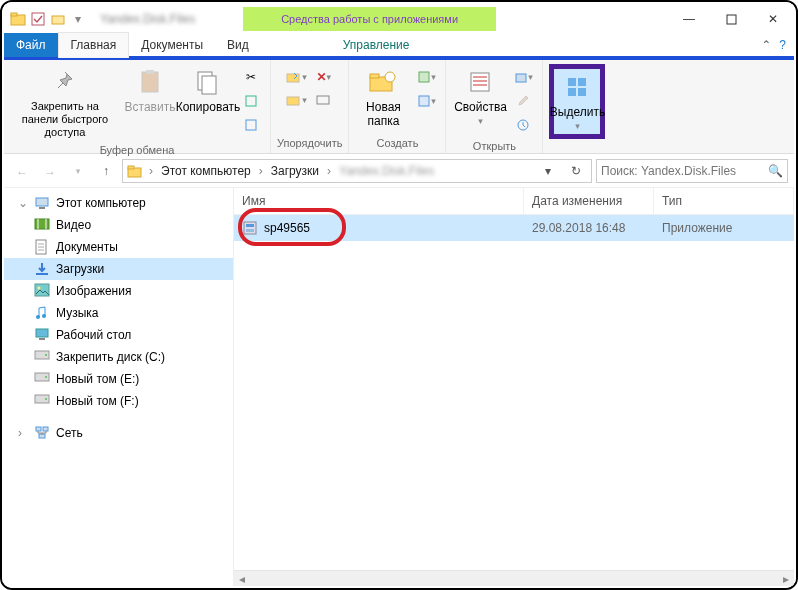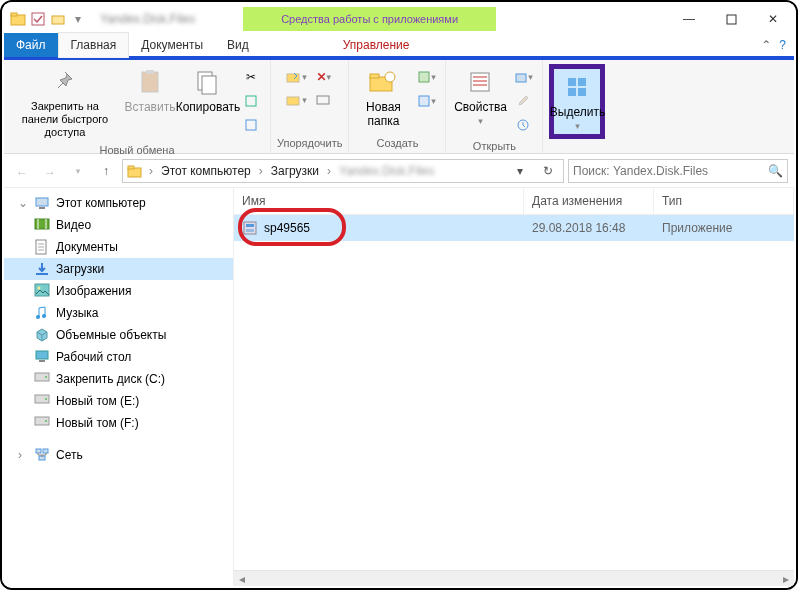--- a/index.html
+++ b/index.html
@@ -9,40 +9,40 @@
 .titlebar .qat{display:flex;align-items:center;gap:4px;padding:0 6px}
 .qat-icon{width:16px;height:16px;display:inline-flex;align-items:center;justify-content:center}
 .titlebar .title{flex:0 0 auto;color:#888;padding:0 8px;filter:blur(2px)}
 .titlebar .context-tab{background:#bef264;padding:6px 38px;color:#7e3fbf;font-size:11px}
 .titlebar .spacer{flex:1}
 .wbtn{width:42px;height:28px;display:flex;align-items:center;justify-content:center;color:#333}
 .ribbon-tabs{display:flex;align-items:center;height:26px;border-bottom:4px solid #1d4ed8}
 .tab{padding:5px 12px;color:#333;cursor:default}
 .tab.file{background:#1979ca;color:#fff}
 .tab.active{border:1px solid #e5e5e5;border-bottom:1px solid #f3f3f3;background:#f9f9f9}
-.tab.context{color:#b91c1c}
+.tab.context{color:#0f766e}
 .ribbon-right{margin-left:auto;display:flex;align-items:center;gap:8px;padding-right:8px;color:#666}
 .ribbon{display:flex;background:#f6f6f6;border-bottom:1px solid #ddd;height:94px}
 .group{display:flex;flex-direction:column;align-items:center;padding:4px 6px;border-right:1px solid #e8e8e8}
 .group-row{display:flex;gap:2px;flex:1;align-items:flex-start}
 .btn-lg{display:flex;flex-direction:column;align-items:center;width:70px;padding:2px;gap:2px;text-align:center;line-height:1.2}
 .btn-lg.narrow{width:56px}
 .btn-lg .ic{width:32px;height:32px;display:flex;align-items:center;justify-content:center}
 .btn-sm{width:22px;height:22px;display:flex;align-items:center;justify-content:center}
 .group-label{font-size:11px;color:#666;padding-top:2px}
 .btn-lg.sel{background:#cce8ff;border:5px solid #4c1d95}
 .navbar{display:flex;align-items:center;height:34px;padding:4px 6px;gap:4px;border-bottom:1px solid #eee}
 .navbtn{width:24px;height:24px;display:flex;align-items:center;justify-content:center;color:#555;border-radius:2px}
 .navbtn.disabled{color:#bbb}
 .addr{display:flex;align-items:center;flex:1;height:24px;border:1px solid #ccc;padding:0 4px;gap:6px}
 .addr .crumb{color:#222;padding:2px 2px}
 .addr .sep{color:#888}
 .addr .blur{filter:blur(2px);color:#999}
 .addr-btn{width:22px;height:22px;display:flex;align-items:center;justify-content:center;color:#555}
-.search{display:flex;align-items:center;width:220px;height:24px;border:1px solid #ccc;padding:0 4px;color:#888}
+.search{display:flex;align-items:center;width:192px;height:24px;border:1px solid #ccc;padding:0 4px;color:#888}
 .search input{border:none;outline:none;flex:1;color:#888;font-size:12px}
 .body{display:flex;flex:1;overflow:hidden}
 .tree{width:230px;border-right:1px solid #eee;padding:4px 0;overflow:auto}
 .tree-item{display:flex;align-items:center;gap:6px;padding:3px 6px 3px 30px;cursor:default}
 .tree-item.top{padding-left:14px;font-size:12px}
 .tree-item.sel{background:#cce8ff}
 .tree-item .ic{width:16px;height:16px}
 .tree-sep{height:10px}
 .content{flex:1;display:flex;flex-direction:column;position:relative}
 .cols{display:flex;border-bottom:1px solid #eee;color:#555;font-size:12px}
@@ -158,21 +158,21 @@
                 <rect x="2" y="2" width="10" height="10" fill="none" stroke="#3b8"></rect>
               </svg>
             </div>
           <div class="btn-sm">
               <svg width="14" height="14">
                 <rect x="2" y="2" width="10" height="10" fill="none" stroke="#59d"></rect>
               </svg>
             </div>
         </div>
       </div>
-      <div class="group-label">Новый обмена</div>
+      <div class="group-label">Буфер обмена</div>
     </div>
 
     <div class="group">
       <div class="group-row">
         <div style="display:flex;flex-direction:column;gap:1px;padding:2px">
           <div class="btn-sm">
               <svg width="18" height="18">
                 <rect x="2" y="6" width="12" height="8" fill="#ffd86b" stroke="#cb9"></rect>
                 <path d="M9 5l3 3-3 3" stroke="#59d" fill="none"></path>
               </svg>
@@ -366,29 +366,20 @@
             <svg width="14" height="16">
               <path d="M5 12V3l6-1v9" stroke="#39d" fill="none"></path>
               <circle cx="4" cy="12" r="2" fill="#39d"></circle>
               <circle cx="10" cy="11" r="2" fill="#39d"></circle>
             </svg>
           </span>
           <span>Музыка</span>
         </div>
       <div class="tree-item">
           <span class="ic">
-            <svg width="16" height="16">
-              <path d="M8 2l5 3v6l-5 3-5-3V5z" fill="#8cd" stroke="#59a"></path>
-              <path d="M3 5l5 3 5-3M8 8v6" stroke="#59a" fill="none"></path>
-            </svg>
-          </span>
-          <span>Объемные объекты</span>
-        </div>
-      <div class="tree-item">
-          <span class="ic">
             <svg width="16" height="14">
               <rect x="2" y="2" width="12" height="8" fill="#6bd" stroke="#399"></rect>
               <rect x="5" y="11" width="6" height="2" fill="#888"></rect>
             </svg>
           </span>
           <span>Рабочий стол</span>
         </div>
       <div class="tree-item">
           <span class="ic">
             <svg width="16" height="12">

